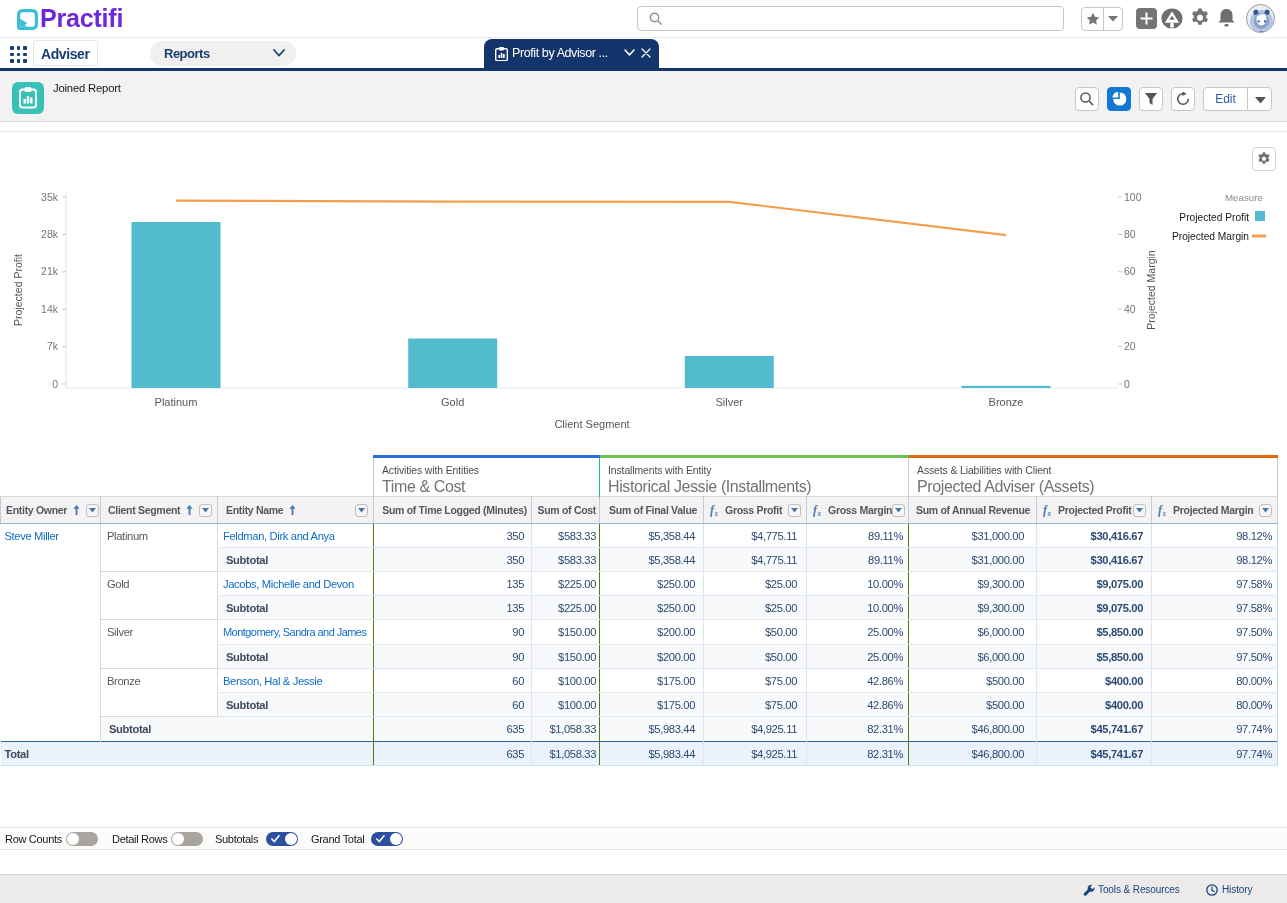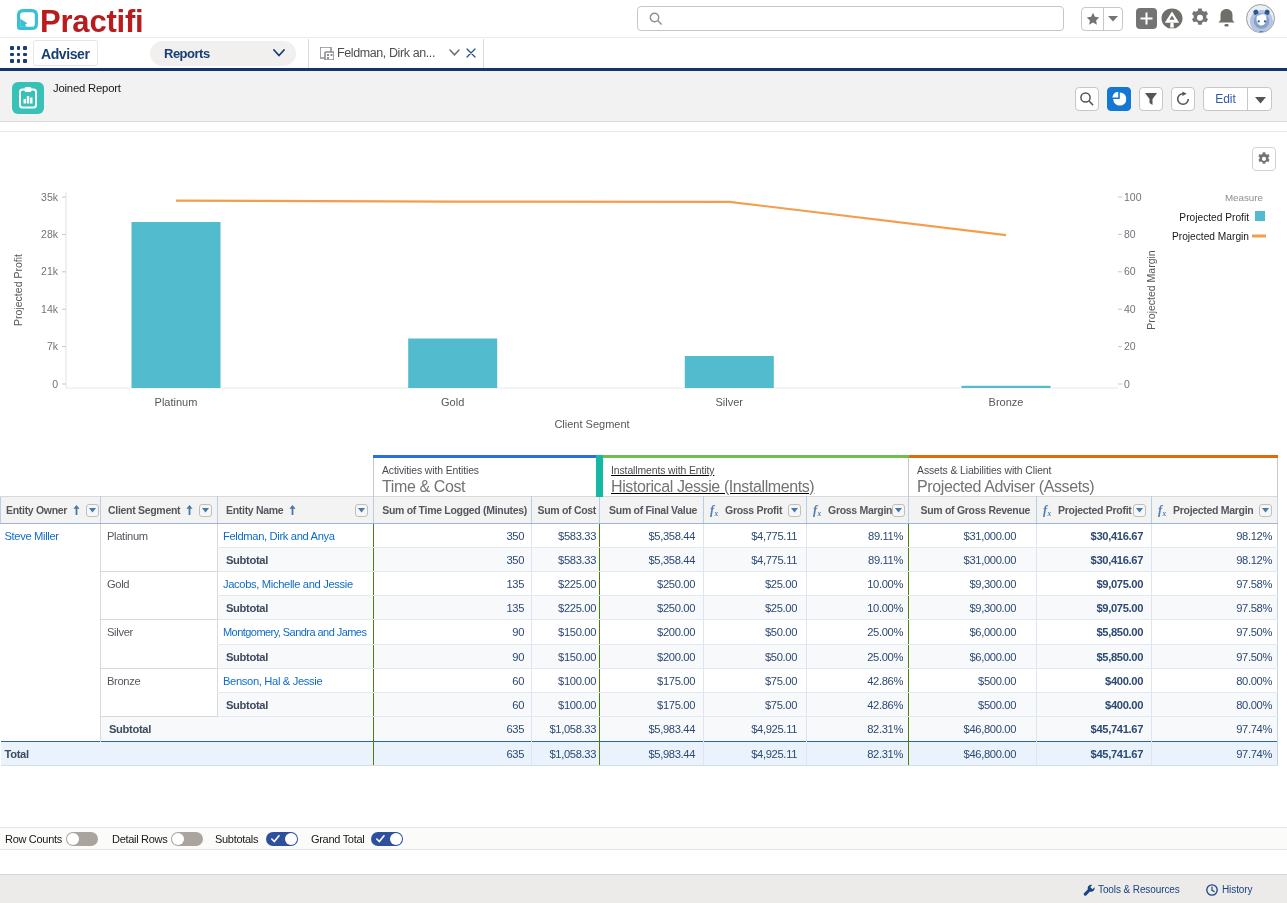--- a/index.html
+++ b/index.html
@@ -3,21 +3,21 @@
 <meta charset="utf-8">
 <style>
 * { margin:0; padding:0; box-sizing:border-box; }
 html,body { width:1287px; height:903px; overflow:hidden; }
 body { font-family:"Liberation Sans", sans-serif; background:#fff; position:relative; }
 .abs { position:absolute; }
 
 
 #ghead { position:absolute; top:0; left:0; width:1287px; height:38px; background:#fff; border-bottom:1px solid #ebebeb; }
 #logo { position:absolute; left:17px; top:9px; }
-#logotext { position:absolute; left:40px; top:4px; font-size:31px; font-weight:bold; color:#b91c1c; letter-spacing:-0.2px; }
+#logotext { position:absolute; left:40px; top:4px; font-size:25px; font-weight:bold; color:#6d28d9; letter-spacing:-0.2px; }
 #gsearch { position:absolute; left:637px; top:6px; width:427px; height:25px; border:1px solid #c6c6c6; border-radius:4px; background:#fff; }
 #gsearch svg { position:absolute; left:11px; top:5px; }
 #favgrp { position:absolute; left:1081px; top:7px; width:42px; height:24px; border:1px solid #c9c7c5; border-radius:4px; background:#fff; }
 #favgrp .sep { position:absolute; left:21px; top:0; width:1px; height:22px; background:#c9c7c5; }
 .hicon { position:absolute; top:8px; color:#706e6b; }
 
 
 #gnav { position:absolute; top:39px; left:0; width:1287px; height:32px; background:#fff; border-bottom:3px solid #14356b; }
 #waffle { position:absolute; left:10px; top:7px; width:17px; height:17px; }
 #waffle div { position:absolute; width:3.5px; height:3.5px; background:#173e75; border-radius:1px; }
@@ -55,21 +55,21 @@
 
 #rtable { position:absolute; top:455px; left:0; width:1287px; }
 table { border-collapse:collapse; table-layout:fixed; width:1277px; }
 td, th { padding:0; font-size:11.2px; letter-spacing:-0.35px; overflow:hidden; white-space:nowrap; vertical-align:middle; }
 .num { text-align:right; padding-right:6px; color:#2c4a73; }
 td.num:nth-last-child(8) { padding-right:7px; }
 td.num:nth-last-child(7) { padding-right:3px; }
 td.num:nth-last-child(6) { padding-right:8px; }
 td.num:nth-last-child(5) { padding-right:9px; }
 td.num:nth-last-child(4) { padding-right:5px; }
-td.num:nth-last-child(3) { padding-right:20px; }
+td.num:nth-last-child(3) { padding-right:12px; }
 td.num:nth-last-child(2) { padding-right:8px;font-weight:bold; }
 td.num:nth-last-child(1) { padding-right:5px; }
 .gh { height:38px; vertical-align:top; background:#fff; }
 .gh .g1 { font-size:10.4px; letter-spacing:-0.1px; color:#474b50; margin:7px 0 2px 8px; }
 .gh .g2 { font-size:16px; letter-spacing:-0.4px; color:#737373; margin-left:8px; }
 .hrow th { height:27px; background:#f3f3f3; font-size:10.5px; letter-spacing:-0.3px; font-weight:bold; color:#54575c; border-top:1px solid #d9d9d9; border-bottom:1px solid #9db4d2; border-left:1px solid #b9cde7; border-right:1px solid #b9cde7; text-align:left; }
 .hflex { display:flex; align-items:center; padding:0 5px; height:100%; }
 .hbtn { width:13px; height:13px; border:1px solid #bfbfbf; border-radius:3px; background:#f6f6f6; display:inline-flex; align-items:center; justify-content:center; flex:none; margin-left:6px; }
 .sortup { margin-left:6px; flex:none; }
 .fxi { margin-right:4px; flex:none; }
@@ -168,34 +168,34 @@
         <div style="left:6.5px;top:13px"></div>
         <div style="left:13px;top:13px"></div>
   </div>
   <div id="appname">Adviser</div>
   <div id="reportspill">
     <span>Reports</span>
     <svg width="12" height="8" viewBox="0 0 12 8">
           <path d="M1 1 L6 6.5 L11 1" fill="none" stroke="#173e75" stroke-width="1.8" stroke-linecap="round"></path>
         </svg>
   </div>
-  <div class="tab" id="tab1">
-    <svg class="ticon" width="14" height="13" viewBox="0 0 14 13">
-          <rect x="0" y="0" width="11" height="11" rx="1" fill="none" stroke="#8e8e93" stroke-width="1.6"></rect>
-          <rect x="5" y="5" width="9" height="8" rx="1" fill="#fff" stroke="#8e8e93" stroke-width="1.6"></rect>
-          <rect x="7" y="7" width="2" height="2" fill="#8e8e93"></rect>
-          <rect x="10.5" y="7" width="2" height="2" fill="#8e8e93"></rect>
-          <rect x="7" y="10" width="2" height="2" fill="#8e8e93"></rect>
-        </svg>
-    <span class="tlabel">Feldman, Dirk an...</span>
+  <div class="tab" id="tab2">
+    <svg class="ticon" width="13" height="14" viewBox="0 0 13 14">
+          <rect x="0.7" y="1.7" width="11.6" height="12" rx="1.5" fill="none" stroke="#fff" stroke-width="1.4"></rect>
+          <rect x="4" y="0" width="5" height="3.4" rx="1" fill="#fff"></rect>
+          <rect x="3.4" y="8" width="1.7" height="3" fill="#fff"></rect>
+          <rect x="5.7" y="6" width="1.7" height="5" fill="#fff"></rect>
+          <rect x="8" y="7" width="1.7" height="4" fill="#fff"></rect>
+        </svg>
+    <span class="tlabel">Profit by Advisor ...</span>
     <svg class="tchev" width="11" height="7" viewBox="0 0 11 7">
-          <path d="M1 1 L5.5 5.8 L10 1" fill="none" stroke="#706e6b" stroke-width="1.5" stroke-linecap="round"></path>
+          <path d="M1 1 L5.5 5.8 L10 1" fill="none" stroke="#fff" stroke-width="1.5" stroke-linecap="round"></path>
         </svg>
     <svg class="tx" width="10" height="10" viewBox="0 0 10 10">
-          <path d="M1 1 L9 9 M9 1 L1 9" stroke="#2a4f8f" stroke-width="1.3" stroke-linecap="round"></path>
+          <path d="M1 1 L9 9 M9 1 L1 9" stroke="#fff" stroke-width="1.3" stroke-linecap="round"></path>
         </svg>
   </div>
 </div>
 
 <div id="rhead">
   <div id="ricon">
     <svg style="position:absolute;left:7px;top:5px" width="18" height="22" viewBox="0 0 18 22">
           <rect x="1" y="2.5" width="16" height="18" rx="2.5" fill="none" stroke="#fff" stroke-width="2"></rect>
           <rect x="5.5" y="0" width="7" height="5" rx="1.5" fill="#fff"></rect>
           <rect x="4.5" y="12" width="2.4" height="4.5" fill="#fff"></rect>
@@ -321,21 +321,21 @@
           <col style="width:115px">
           <col style="width:126px">
 </colgroup>
 <tbody>
           <tr class="gh">
   <td colspan="3"></td>
   <td colspan="2" style="border-top:3px solid #2a6fdf; border-left:1px solid #c9c9c9;">
               <div class="g1">Activities with Entities</div>
               <div class="g2">Time &amp; Cost</div>
             </td>
-  <td colspan="3" style="border-top:3px solid #6cc04f; border-left:7px solid #14b8a6;text-decoration:underline;">
+  <td colspan="3" style="border-top:3px solid #6cc04f; border-left:1px solid #14b8a6;">
               <div class="g1">Installments with Entity</div>
               <div class="g2">Historical Jessie (Installments)</div>
             </td>
   <td colspan="3" style="border-top:3px solid #e0690c; border-left:1px solid #c9c9c9; border-right:1px solid #c9c9c9;">
               <div class="g1">Assets &amp; Liabilities with Client</div>
               <div class="g2">Projected Adviser (Assets)</div>
             </td>
 </tr>
 <tr class="hrow">
   <th>
@@ -388,21 +388,21 @@
               <div class="hflex"><svg class="fxi" width="12" height="13" viewBox="0 0 12 13">
                   <text x="1" y="10" font-size="12.5" font-style="italic" font-family="Liberation Serif" fill="#4f7fb5">f</text>
                   <text x="5.6" y="11.8" font-size="7.5" font-style="italic" font-family="Liberation Serif" fill="#4f7fb5">x</text>
                 </svg>Gross Margin<span class="hbtn" style="margin-left:auto">
                   <svg width="7" height="5" viewBox="0 0 7 5">
                     <path d="M0 0 L3.5 4.5 L7 0 Z" fill="#4878aa"></path>
                   </svg>
                 </span></div>
             </th>
   <th class="bS">
-              <div class="hflex" style="justify-content:flex-end;padding-right:6px">Sum of Gross Revenue</div>
+              <div class="hflex" style="justify-content:flex-end;padding-right:6px">Sum of Annual Revenue</div>
             </th>
   <th>
               <div class="hflex"><svg class="fxi" width="12" height="13" viewBox="0 0 12 13">
                   <text x="1" y="10" font-size="12.5" font-style="italic" font-family="Liberation Serif" fill="#4f7fb5">f</text>
                   <text x="5.6" y="11.8" font-size="7.5" font-style="italic" font-family="Liberation Serif" fill="#4f7fb5">x</text>
                 </svg>Projected Profit<span class="hbtn" style="margin-left:auto">
                   <svg width="7" height="5" viewBox="0 0 7 5">
                     <path d="M0 0 L3.5 4.5 L7 0 Z" fill="#4878aa"></path>
                   </svg>
                 </span></div>
@@ -437,21 +437,21 @@
             <td class="num bL hb">$583.33</td>
   <td class="num bS hb">$5,358.44</td>
             <td class="num bL hb">$4,775.11</td>
             <td class="num bL hb">89.11%</td>
   <td class="num bS hb">$31,000.00</td>
             <td class="num bL hb">$30,416.67</td>
             <td class="num bL hb" style="border-right:1px solid #c3d2e4">98.12%</td>
 </tr>
 <tr style="height:24px">
   <td rowspan="2" class="seg bG hbg" style="vertical-align:top; line-height:24px;">Gold</td>
-  <td class="bG hb" style="padding-left:5px"><span class="link">Jacobs, Michelle and Jessie</span></td>
+  <td class="bG hb" style="padding-left:5px"><span class="link">Jacobs, Michelle and Devon</span></td>
   <td class="num bS hb">135</td>
             <td class="num bL hb">$225.00</td>
   <td class="num bS hb">$250.00</td>
             <td class="num bL hb">$25.00</td>
             <td class="num bL hb">10.00%</td>
   <td class="num bS hb">$9,300.00</td>
             <td class="num bL hb">$9,075.00</td>
             <td class="num bL hb" style="border-right:1px solid #c3d2e4">97.58%</td>
 </tr>
 <tr class="sub" style="height:24px">

